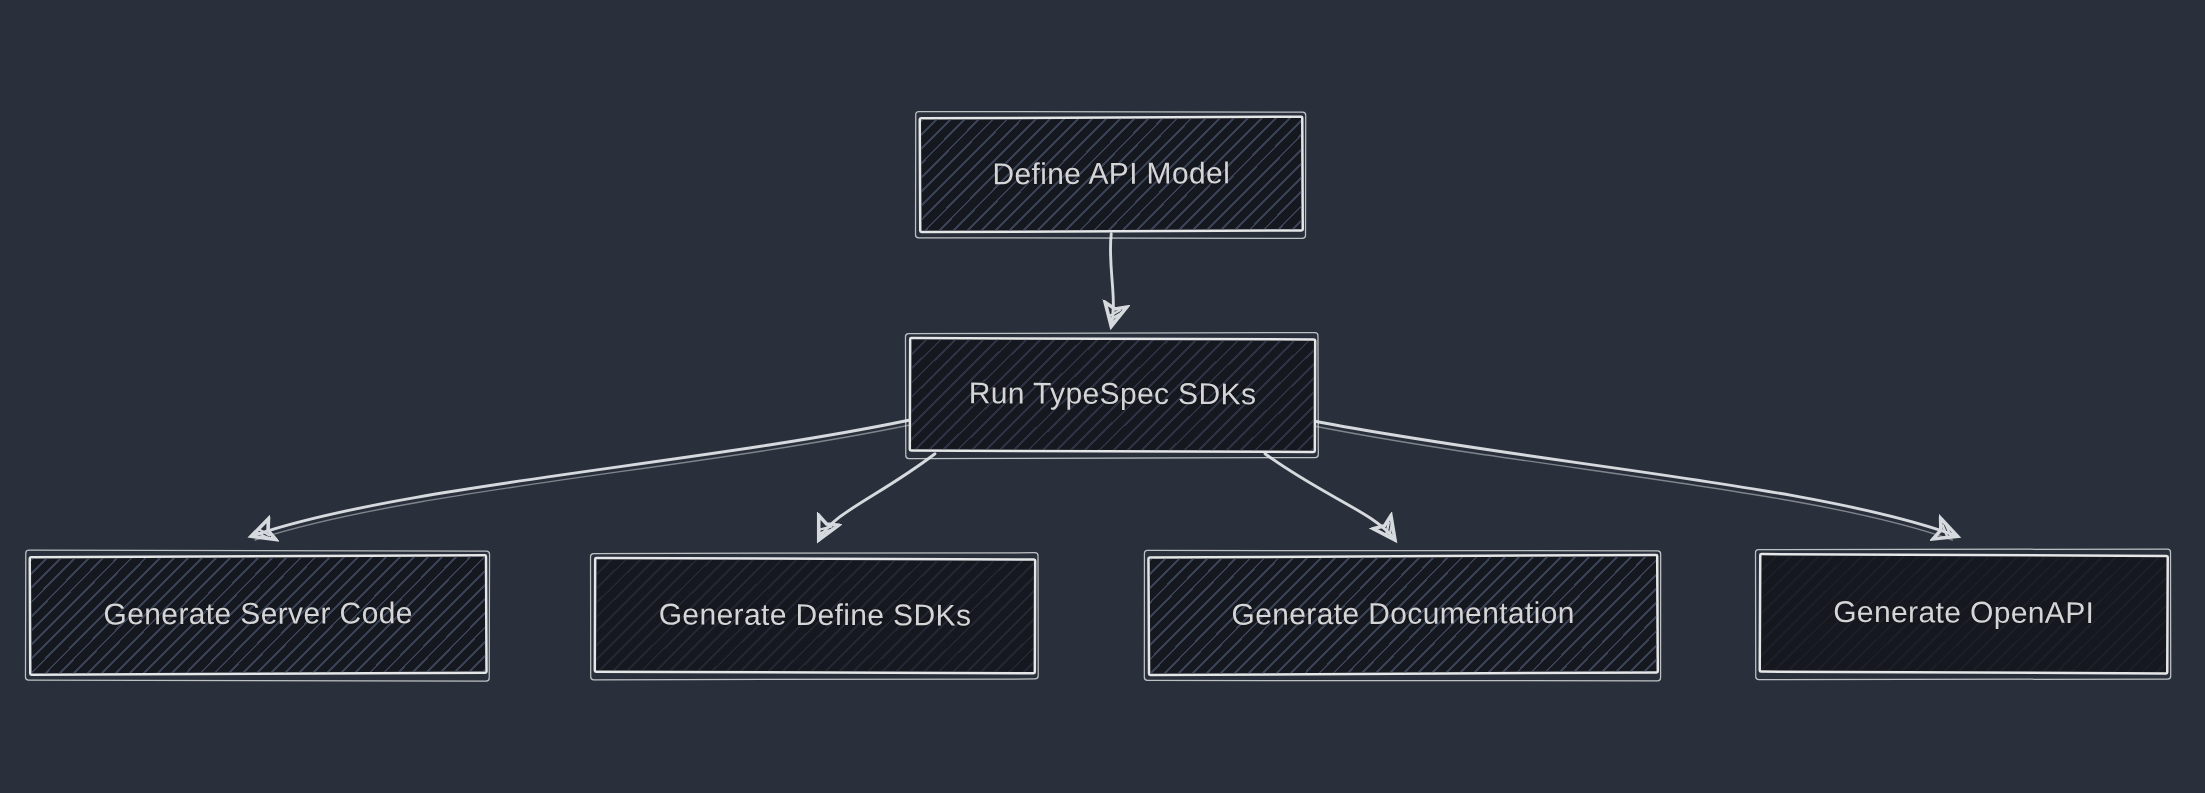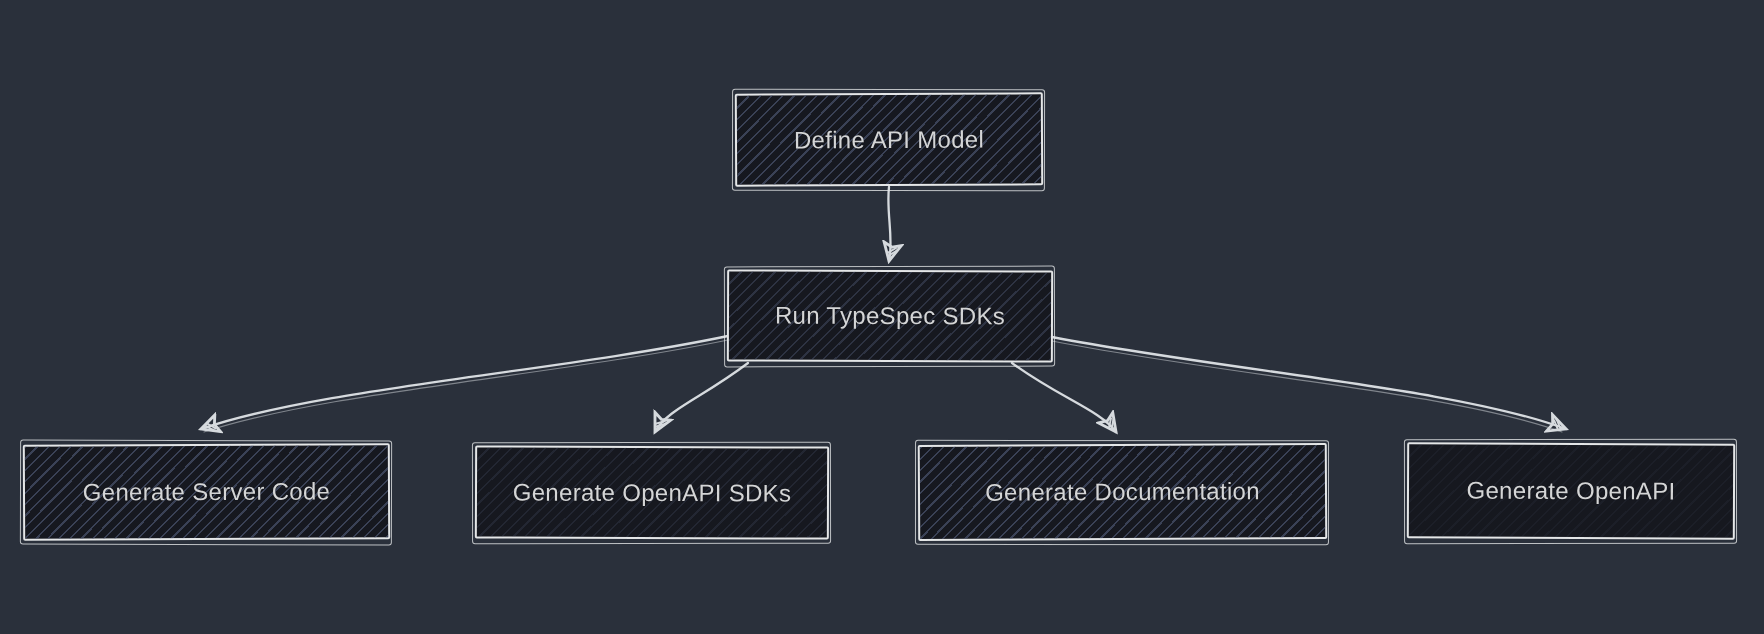--- a/index.html
+++ b/index.html
@@ -117,21 +117,21 @@
 
   <div class="node" style="left:727px; top:270px; width:326px; height:92px; --rot:0.2deg; --rot2:-0.35deg">
     <span class="node-label">Run TypeSpec SDKs</span>
   </div>
 
   <div class="node hatch-strong" style="left:23px; top:444px; width:367px; height:96px; --rot:-0.25deg; --rot2:0.4deg">
     <span class="node-label">Generate Server Code</span>
   </div>
 
   <div class="node hatch-light" style="left:475px; top:446px; width:354px; height:93px; --rot:0.2deg; --rot2:-0.3deg">
-    <span class="node-label">Generate OpenAPI SDKs</span>
+    <span class="node-label">Generate Define SDKs</span>
   </div>
 
   <div class="node hatch-strong" style="left:918px; top:444px; width:409px; height:96px; --rot:-0.3deg; --rot2:0.35deg">
     <span class="node-label">Generate Documentation</span>
   </div>
 
   <div class="node hatch-faint" style="left:1407px; top:443px; width:328px; height:96px; --rot:0.25deg; --rot2:-0.35deg">
     <span class="node-label">Generate OpenAPI</span>
   </div>
 

